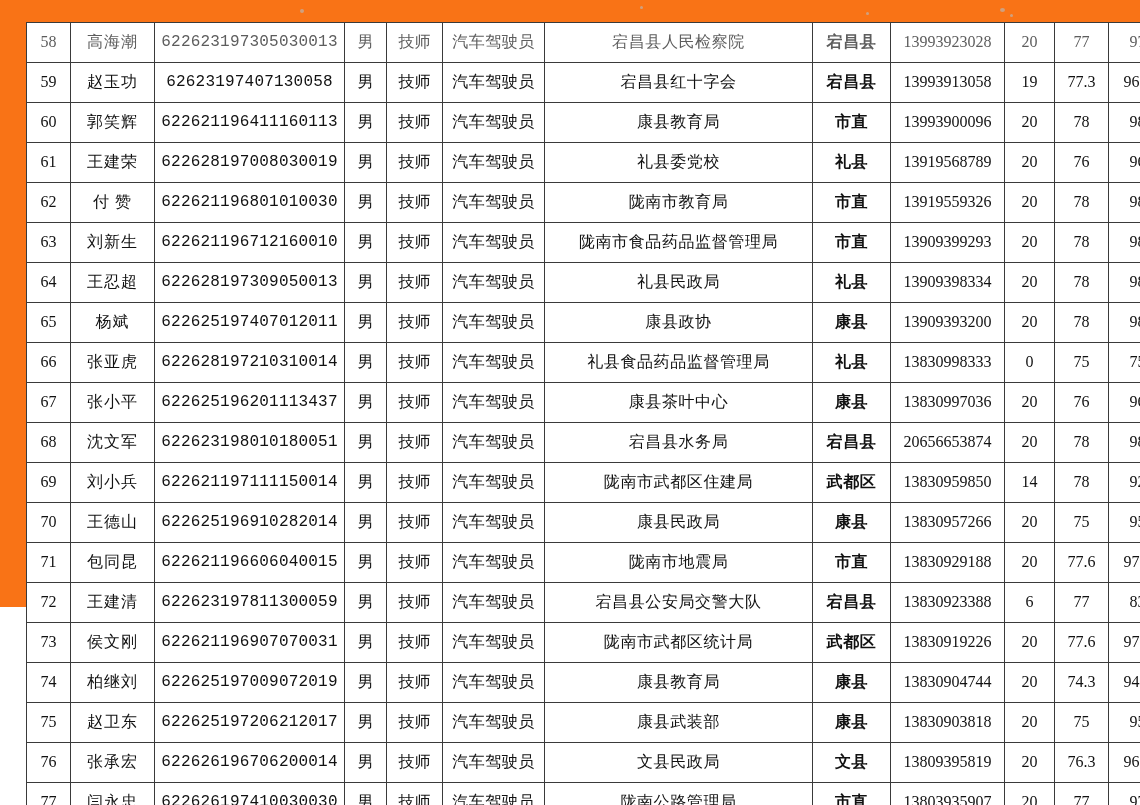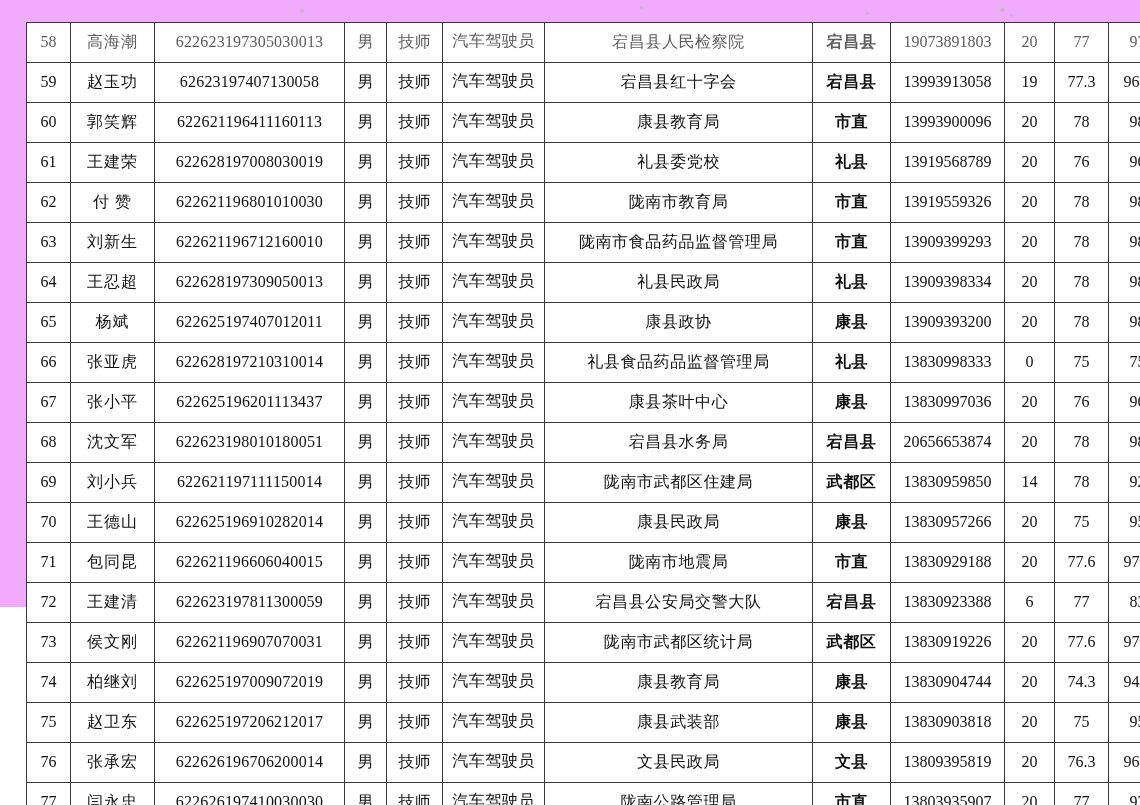--- a/index.html
+++ b/index.html
@@ -14,21 +14,21 @@
     color: #111111;
     position: relative;
     overflow: hidden;
   }
   .page {
     position: absolute;
     left: 0;
     top: 0;
     width: 1140px;
     height: 607px;
-    background: #f0abfc;
+    background: #f97316;
   }
   
   .speck {
     position: absolute;
     background: #b9b9b9;
     border-radius: 50%;
     opacity: .65;
   }
   .sheet {
     position: absolute;
@@ -62,24 +62,24 @@
   col.c-job   { width: 102px; }
   col.c-unit  { width: 268px; }
   col.c-area  { width: 78px; }
   col.c-tel   { width: 114px; }
   col.c-s1    { width: 50px; }
   col.c-s2    { width: 54px; }
   col.c-s3    { width: 58px; }
 
   td.no     { font-size: 17px; }
   td.name   { font-size: 17px; letter-spacing: 1px; margin-left: 31px; }
-  td.id     { font-size: 15px; letter-spacing: .2px; font-family: Liberation Serif, serif; }
+  td.id     { font-size: 15px; letter-spacing: .2px; font-family: Liberation Mono, monospace; }
   td.sex    { font-size: 17px; }
   td.level  { font-size: 16px; }
-  td.job    { font-size: 16px; letter-spacing: .5px; font-family: Liberation Mono, monospace; }
+  td.job    { font-size: 16px; letter-spacing: .5px; }
   td.unit   { font-size: 17px; letter-spacing: .6px; margin-top: 16px; }
   td.area   { font-size: 17px; letter-spacing: .6px; font-weight: bold; }
   td.tel    { font-size: 16px; }
   td.score  { font-size: 16px; }
 
   
   tr.faded td { color: #5d5d5d; }
 </style>
 </head>
 <body>
@@ -112,21 +112,21 @@
 
         <tr class="faded">
           <td class="no">58</td>
           <td class="name">高海潮</td>
           <td class="id">622623197305030013</td>
           <td class="sex">男</td>
           <td class="level">技师</td>
           <td class="job">汽车驾驶员</td>
           <td class="unit">宕昌县人民检察院</td>
           <td class="area">宕昌县</td>
-          <td class="tel">19073891803</td>
+          <td class="tel">13993923028</td>
           <td class="score">20</td>
           <td class="score">77</td>
           <td class="score">97</td>
         </tr>
 
         <tr>
           <td class="no">59</td>
           <td class="name">赵玉功</td>
           <td class="id">62623197407130058</td>
           <td class="sex">男</td>

